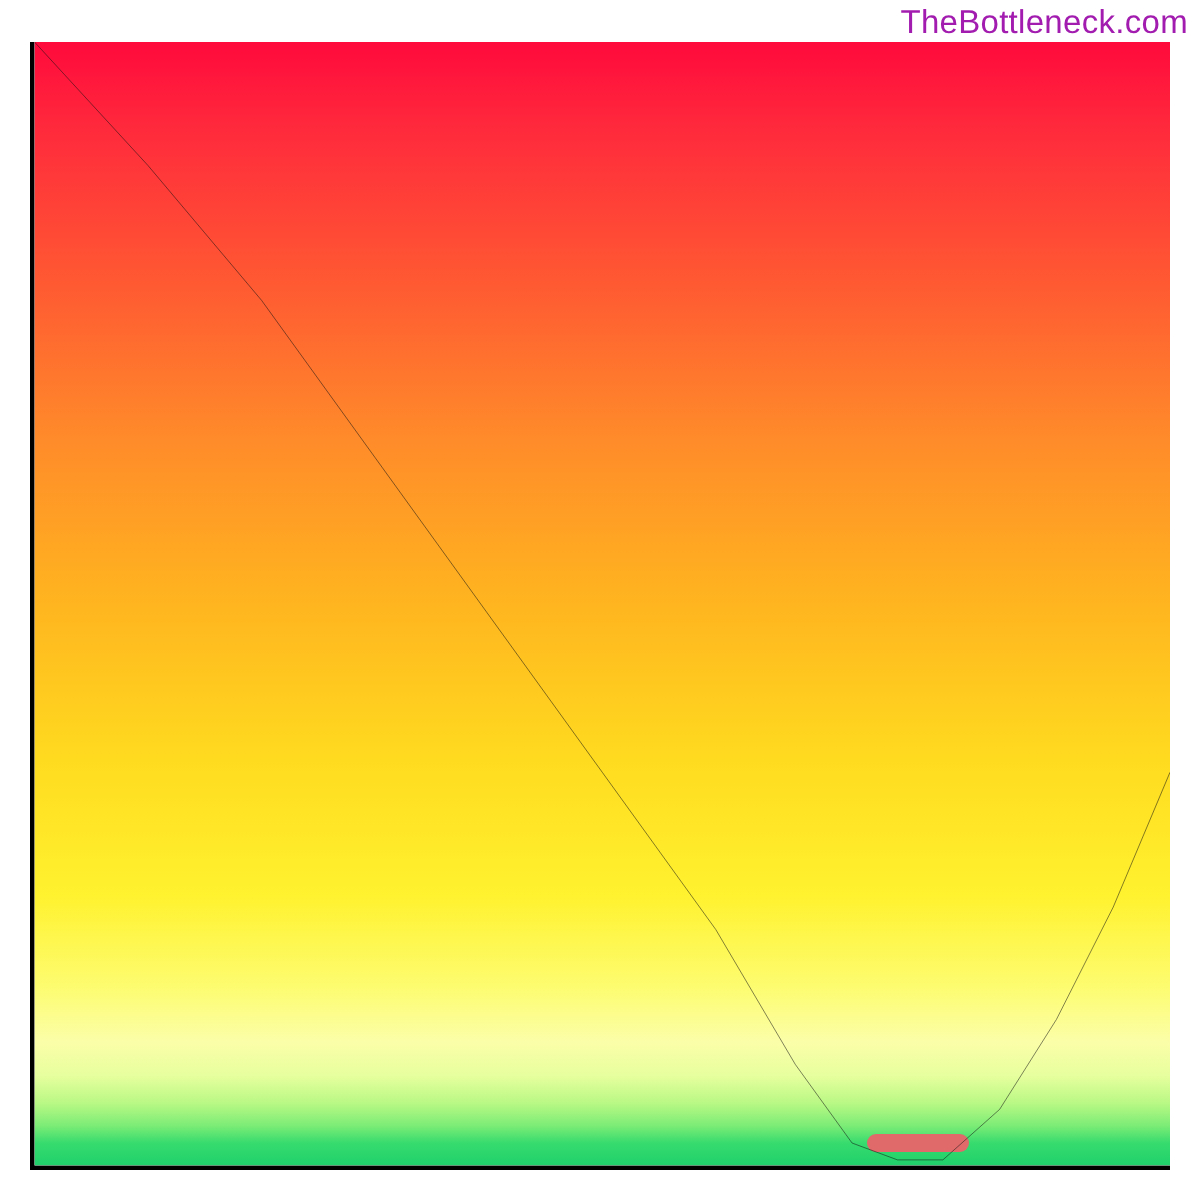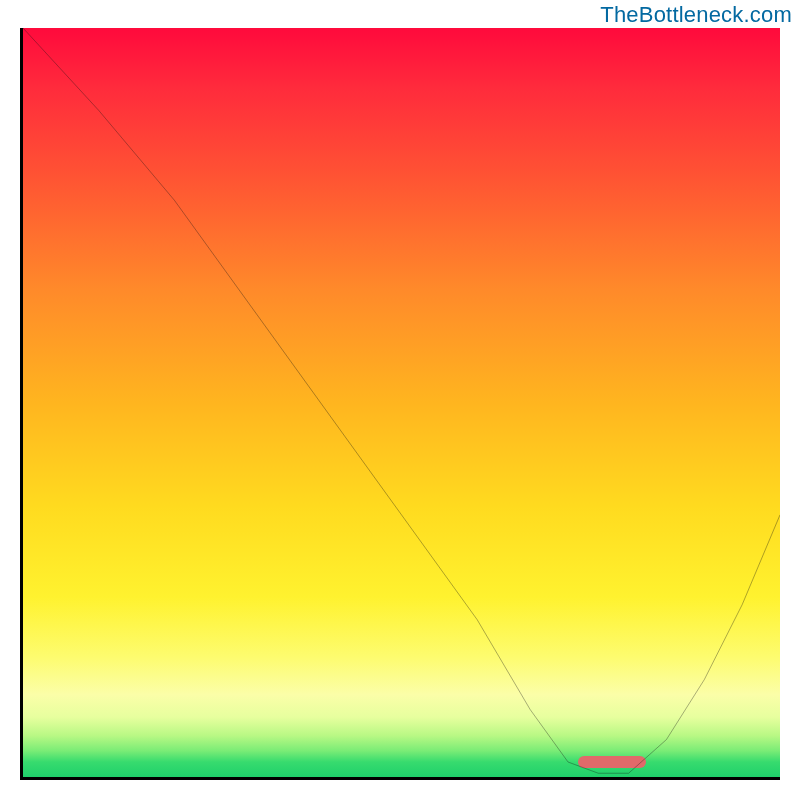--- a/index.html
+++ b/index.html
@@ -14,21 +14,21 @@
     position: relative;
     width: 800px;
     height: 800px;
   }
   .watermark {
     position: absolute;
     top: 2px;
     right: 8px;
     font-size: 22px;
     font-weight: 500;
-    color: #0369a1;
+    color: #a21caf;
     letter-spacing: 0.2px;
   }
   .plot-area {
     position: absolute;
     left: 20px;
     top: 28px;
     width: 760px;
     height: 752px;
     border-left: 3px solid #000;
     border-bottom: 3px solid #000;

